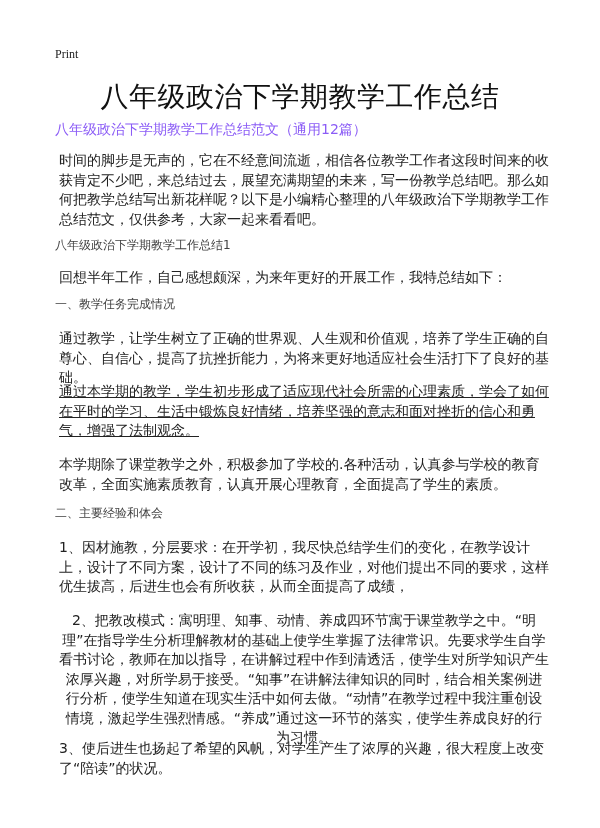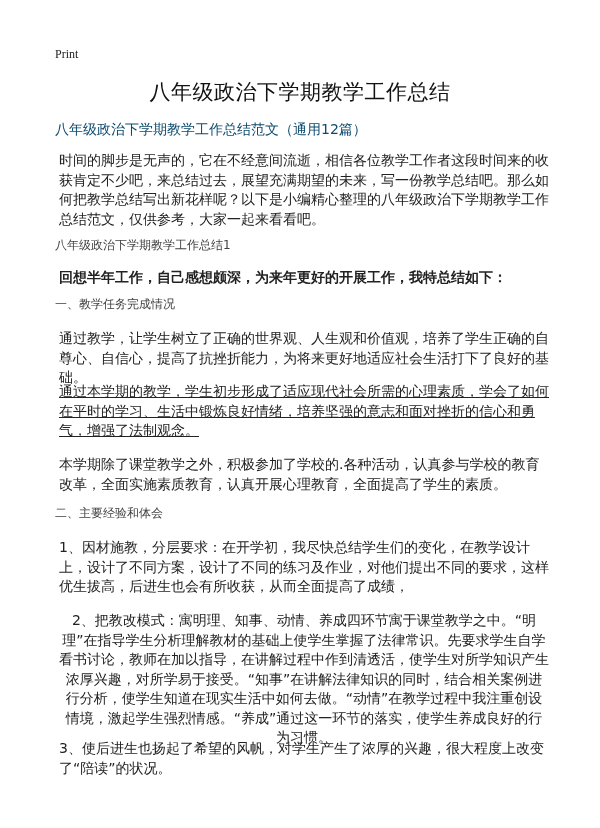--- a/index.html
+++ b/index.html
@@ -1,37 +1,37 @@
 <!DOCTYPE html>
 <html><head>
 <meta charset="utf-8">
 <style>
   html, body { margin: 0; padding: 0; background: #ffffff; }
   body { width: 600px; height: 828px; position: relative; overflow: hidden;
          font-family: "DejaVu Sans", sans-serif; color: #1a1a1a; }
   .page { position: absolute; left: 0; top: 0; width: 600px; height: 828px; }
   .print { position: absolute; left: 55px; top: 47px; font-family: "Liberation Serif", serif; font-size: 12px; color: #222; }
-  .title { position: absolute; left: 0; width: 600px; top: 78px; text-align: center; font-size: 21px; color: #111; letter-spacing: 0.5px; }
-  .subtitle { position: absolute; left: 55px; top: 121px; font-size: 14px; color: #0c4a6e; }
+  .title { position: absolute; left: 0; width: 600px; top: 78px; text-align: center; font-size: 28px; color: #111; letter-spacing: 0.5px; }
+  .subtitle { position: absolute; left: 55px; top: 121px; font-size: 14px; color: #8b5cf6; }
   .para { position: absolute; left: 55px; width: 490px; font-size: 14px; line-height: 19.5px; color: #222; margin: 4px; }
   .heading { position: absolute; left: 55px; font-size: 12px; font-weight: normal; color: #404040; }
 </style>
 </head>
 <body>
 
 <div class="page">
   <div class="print">Print</div>
   <div class="title">八年级政治下学期教学工作总结</div>
   <div class="subtitle">八年级政治下学期教学工作总结范文（通用12篇）</div>
 
   <p class="para" style="top:147px;">时间的脚步是无声的，它在不经意间流逝，相信各位教学工作者这段时间来的收获肯定不少吧，来总结过去，展望充满期望的未来，写一份教学总结吧。那么如何把教学总结写出新花样呢？以下是小编精心整理的八年级政治下学期教学工作总结范文，仅供参考，大家一起来看看吧。</p>
 
   <div class="heading" style="top:237px;">八年级政治下学期教学工作总结1</div>
 
-  <p class="para" style="top:264px;font-weight:bold;">回想半年工作，自己感想颇深，为来年更好的开展工作，我特总结如下：</p>
+  <p class="para" style="top:264px;">回想半年工作，自己感想颇深，为来年更好的开展工作，我特总结如下：</p>
 
   <div class="heading" style="top:296px;">一、教学任务完成情况</div>
 
   <p class="para" style="top:325px;">通过教学，让学生树立了正确的世界观、人生观和价值观，培养了学生正确的自尊心、自信心，提高了抗挫折能力，为将来更好地适应社会生活打下了良好的基础。</p>
   <p class="para" style="top:378px;text-decoration:underline;">通过本学期的教学，学生初步形成了适应现代社会所需的心理素质，学会了如何在平时的学习、生活中锻炼良好情绪，培养坚强的意志和面对挫折的信心和勇气，增强了法制观念。</p>
   <p class="para" style="top:451px;">本学期除了课堂教学之外，积极参加了学校的.各种活动，认真参与学校的教育改革，全面实施素质教育，认真开展心理教育，全面提高了学生的素质。</p>
 
   <div class="heading" style="top:505px;">二、主要经验和体会</div>
 
   <p class="para" style="top:534px;">1、因材施教，分层要求：在开学初，我尽快总结学生们的变化，在教学设计上，设计了不同方案，设计了不同的练习及作业，对他们提出不同的要求，这样优生拔高，后进生也会有所收获，从而全面提高了成绩，</p>

